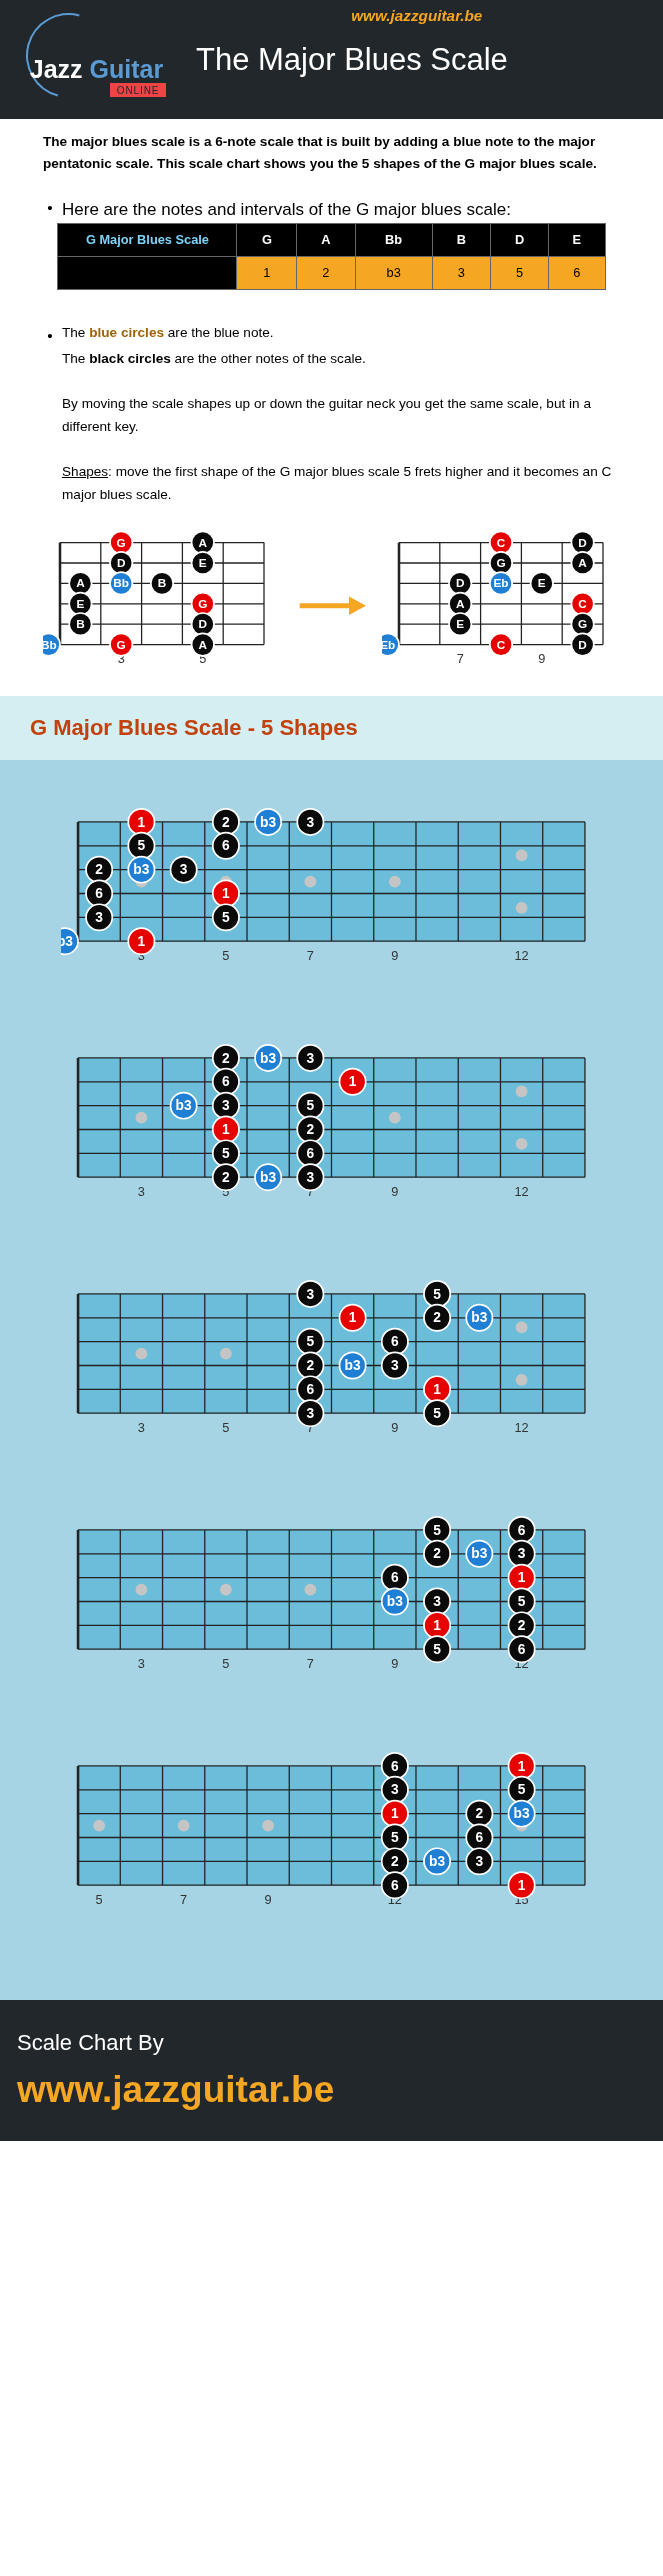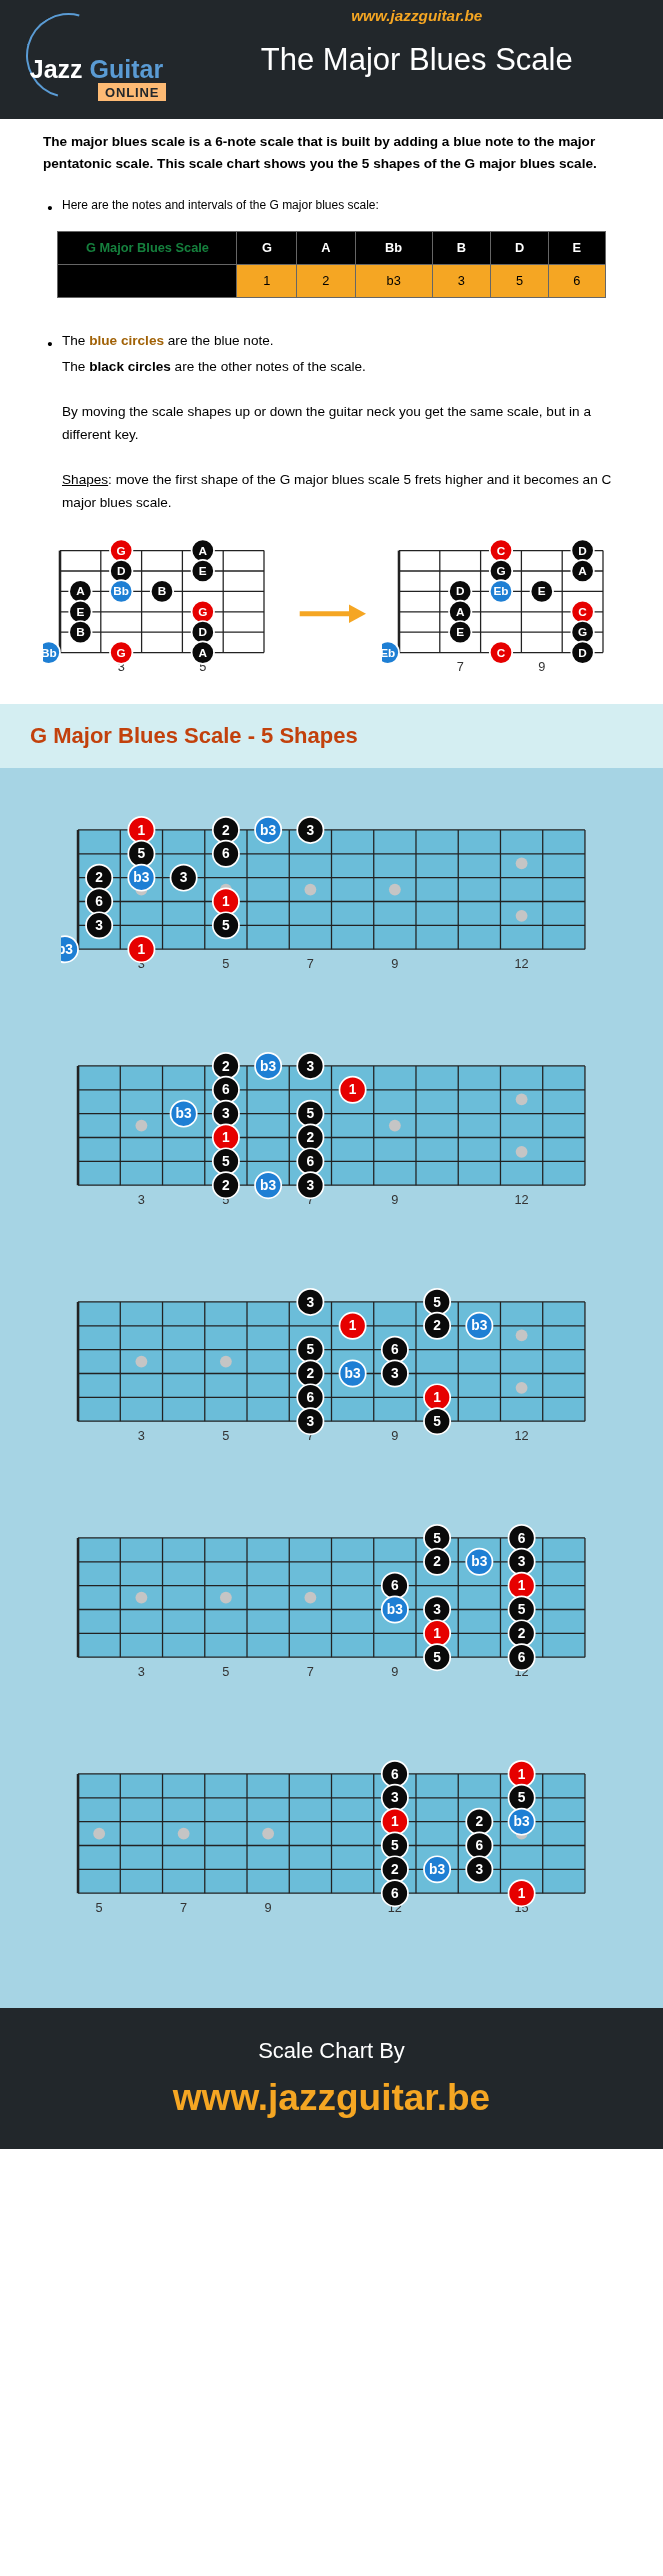--- a/index.html
+++ b/index.html
@@ -1,50 +1,50 @@
 <!DOCTYPE html>
 <html style="font-size:13.6px"><head>
 <meta charset="utf-8">
 <style>
 *{margin:0;padding:0;box-sizing:border-box;font-family:Arial,Helvetica,sans-serif}
 body{background:#fff;width:663px;margin:0 auto}
 .hdr{background:#22272b;padding:17px 25.5px;display:flex;align-items:center;gap:25.5px}
 .url-top{color:#f5a623;font-size:15.3px;text-align:center;flex:1;font-style:italic;font-weight:bold;margin-top:-34px}
-.title{color:#fff;font-size:31px;font-weight:400;text-align:center;flex:1;margin-top:17px}
+.title{color:#fff;font-size:31px;font-weight:400;flex:1;margin-top:17px}
 .hdr-right{flex:1}
 .logo{position:relative;width:145px;height:85px}
 .logo-arc{position:absolute;width:85px;height:85px;border:2.6px solid #5a9bd4;border-radius:50%;border-right-color:transparent;border-bottom-color:transparent;transform:rotate(-30deg);left:0;top:-4.3px}
 .logo-text{position:absolute;left:4.3px;top:38px;color:#fff;font-size:25px;font-weight:bold}
 .logo-text .g{color:#5a9bd4}
-.logo-online{position:absolute;right:4.3px;top:66px;background:#fdba74;color:#22272b;font-size:13px;font-weight:bold;padding:1.7px 6.8px;letter-spacing:0.9px}
+.logo-online{position:absolute;right:4.3px;top:66px;background:#ef4444;color:#22272b;font-size:10px;font-weight:normal;padding:1.7px 6.8px;letter-spacing:0.9px}
 .content{padding:12px 43px}
 .intro{font-size:13.6px;line-height:1.6;margin-bottom:21px}
 .formula-box{border-left:4.3px solid #5fb55f;padding:10.2px 17px;font-style:italic;font-size:14.5px;color:#444;margin-bottom:21px}
-.bullet{font-size:12px;line-height:1.6;margin-bottom:16px;padding-left:19px;position:relative}
+.bullet{font-size:17px;line-height:1.6;margin-bottom:0;padding-left:19px;position:relative}
 .bullet::before{content:"•";position:absolute;left:4.3px;font-size:15.3px}
 .tbl{width:95%;margin:0 auto 30px;border-collapse:collapse}
 .tbl td,.tbl th{text-align:center;padding:8.5px 6.8px;font-size:12.8px;border:1.7px solid #666}
-.tbl .lbl{background:#000;color:#15803d;font-weight:bold;width:179px}
+.tbl .lbl{background:#000;color:#7dd3fc;font-weight:bold;width:179px}
 .tbl .hd{background:#000;color:#fff;font-weight:bold}
 .tbl .int-lbl{background:#000}
 .tbl .int{background:#f5a623;color:#000}
 .legend{font-size:13.6px;line-height:1.9;padding-left:19px;position:relative;margin-bottom:21px}
 .legend::before{content:"•";position:absolute;left:4.3px;font-size:15.3px;top:1.7px}
 .red-t{color:#e60000;font-weight:bold}
 .blue-t{color:#a16207;font-weight:bold}
 .info-p{font-size:13.6px;line-height:1.7;padding-left:19px;margin-bottom:21px}
 .u{text-decoration:underline}
 .diagram-row{display:flex;align-items:center;justify-content:space-between;gap:8.5px}
 .fretboard{position:relative}
 .fb-svg{display:block}
 .arrow{flex:0 0 auto}
 .section-hdr{background:#d4eef2;padding:19px 30px;font-size:22px;font-weight:bold;color:#c2410c}
 .shapes-section{background:#a6d4e4;padding:43px 0 17px}
 .shape-wrap{margin:0 auto 55px;width:541px}
-.footer{background:#22272b;text-align:center;padding:30px 17px}
+.footer{background:#22272b;padding:30px 17px}
 .footer-t1{color:#fff;font-size:22px;margin-bottom:12.8px}
 .footer-t2{color:#f5a623;font-size:37px;font-weight:bold}
 .fret-label{font-size:15px;fill:#333;text-anchor:middle}
 </style>
 </head>
 <body>
 
 <div class="hdr">
   <div class="logo">
     <div class="logo-arc"></div>

